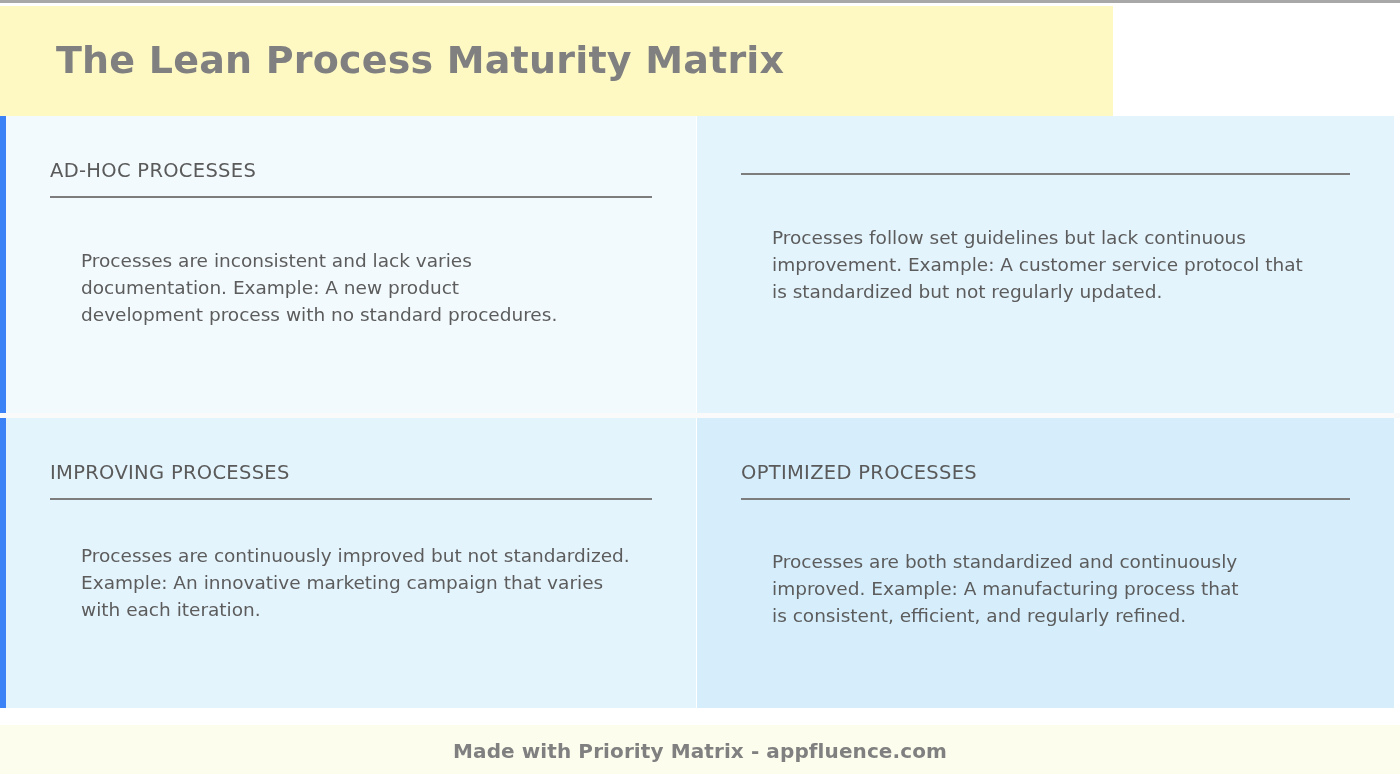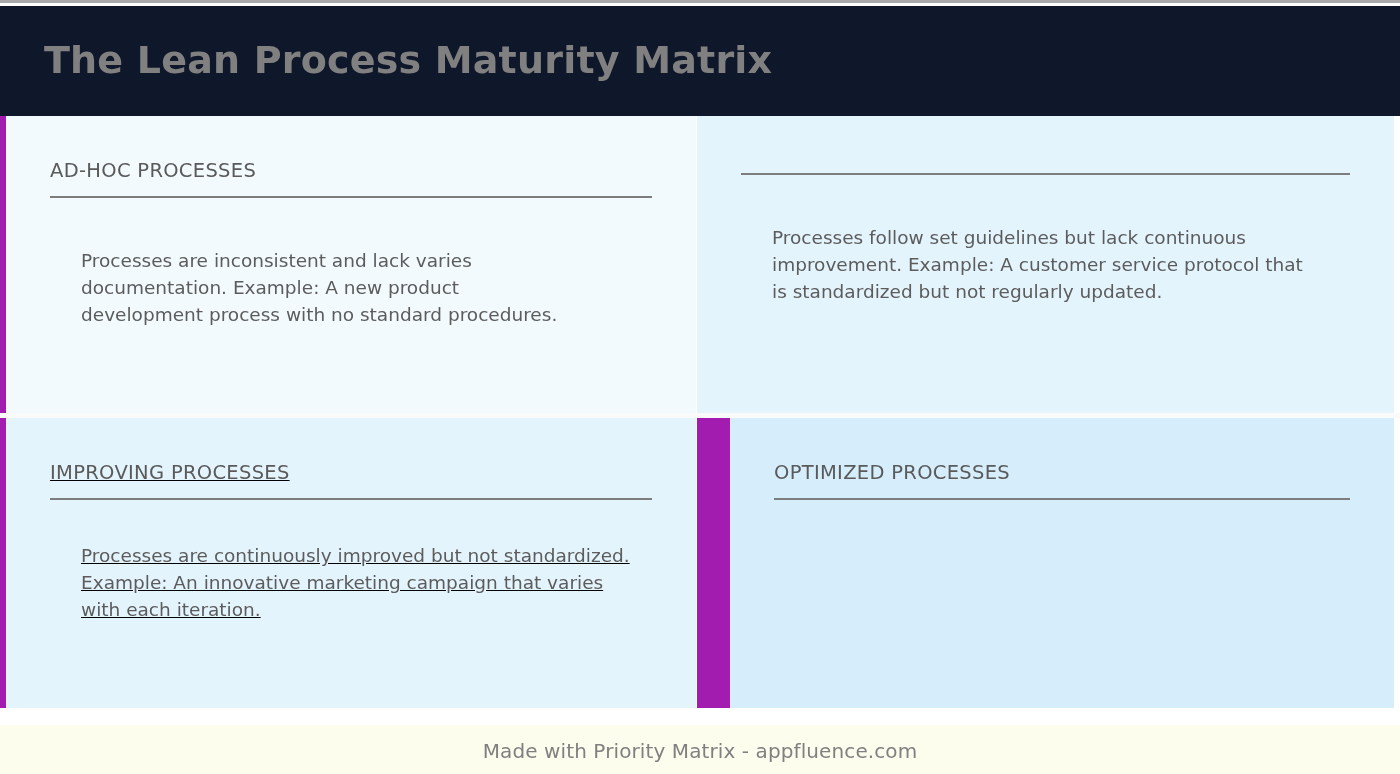--- a/index.html
+++ b/index.html
@@ -23,60 +23,61 @@
     height: 774px;
     background: #ffffff;
     border-top: 3px solid #a8a8a8;
   }
 
   
   .title-bar {
     position: absolute;
     left: 0;
     top: 3px;
-    width: 1400px;
+    width: 1113px;
     height: 110px;
-    background: #0f172a;
+    background: #fef9c3;
     display: flex;
     align-items: center;
+    padding-left: 12px;
   }
 
   .page-title {
     margin-left: 44px;
     font-size: 38px;
     font-weight: bold;
     color: #808080;
     letter-spacing: 0.2px;
     line-height: 1.1;
     white-space: nowrap;
   }
 
   
   .matrix {
     position: absolute;
     left: 0;
     top: 113px;
     width: 1116px;
     height: 592px;
-    background: #a21caf;
+    background: #3b82f6;
     display: grid;
     grid-template-columns: 696px 1px 703px;
     grid-template-rows: 297px 5px 290px;
   }
 
   .quadrant {
     position: relative;
     overflow: hidden;
     padding: 43px 44px 0 44px;
   }
 
   .q-tl { grid-column: 1; grid-row: 1; background: #f2fafd; margin-left: 6px; }
   .q-tr { grid-column: 3; grid-row: 1; background: #e4f4fd; margin-right: 6px; }
-  .q-bl { grid-column: 1; grid-row: 3; background: #e4f4fd; margin-left: 6px; text-decoration: underline; }
-  .q-br { grid-column: 3; grid-row: 3; background: #d6eefc; margin-right: 6px; margin-left: 33px; }
+  .q-bl { grid-column: 1; grid-row: 3; background: #e4f4fd; margin-left: 6px; }
+  .q-br { grid-column: 3; grid-row: 3; background: #d6eefc; margin-right: 6px; }
 
   .q-spacer-col { grid-column: 2; grid-row: 1 / span 3; background: #ffffff; }
   .q-spacer-row { grid-column: 1 / span 3; grid-row: 2; background: #fafafa; }
 
   .q-header {
     font-size: 19.5px;
     font-weight: normal;
     color: #5a5a5a;
     letter-spacing: 0.3px;
     line-height: 1.2;
@@ -112,21 +113,21 @@
     width: 1400px;
     height: 52px;
     background: #fdfdee;
     display: flex;
     align-items: center;
     justify-content: center;
   }
 
   .footer-text {
     font-size: 20px;
-    font-weight: normal;
+    font-weight: bold;
     color: #808080;
     letter-spacing: 0.1px;
     white-space: nowrap;
   }
 </style>
 </head>
 <body>
 
 <div id="page">
 
@@ -153,20 +154,21 @@
 
     <div class="quadrant q-bl">
       <div class="q-header">IMPROVING PROCESSES</div>
       <div class="q-rule"></div>
       <p class="q-body">Processes are continuously improved but not standardized. Example: An innovative marketing campaign that varies with each iteration.</p>
     </div>
 
     <div class="quadrant q-br">
       <div class="q-header">OPTIMIZED PROCESSES</div>
       <div class="q-rule"></div>
+      <p class="q-body">Processes are both standardized and continuously improved. Example: A manufacturing process that is consistent, efficient, and regularly refined.</p>
     </div>
 
   </div>
 
   <div class="footer">
     <div class="footer-text">Made with Priority Matrix - appfluence.com</div>
   </div>
 
 </div>
 

